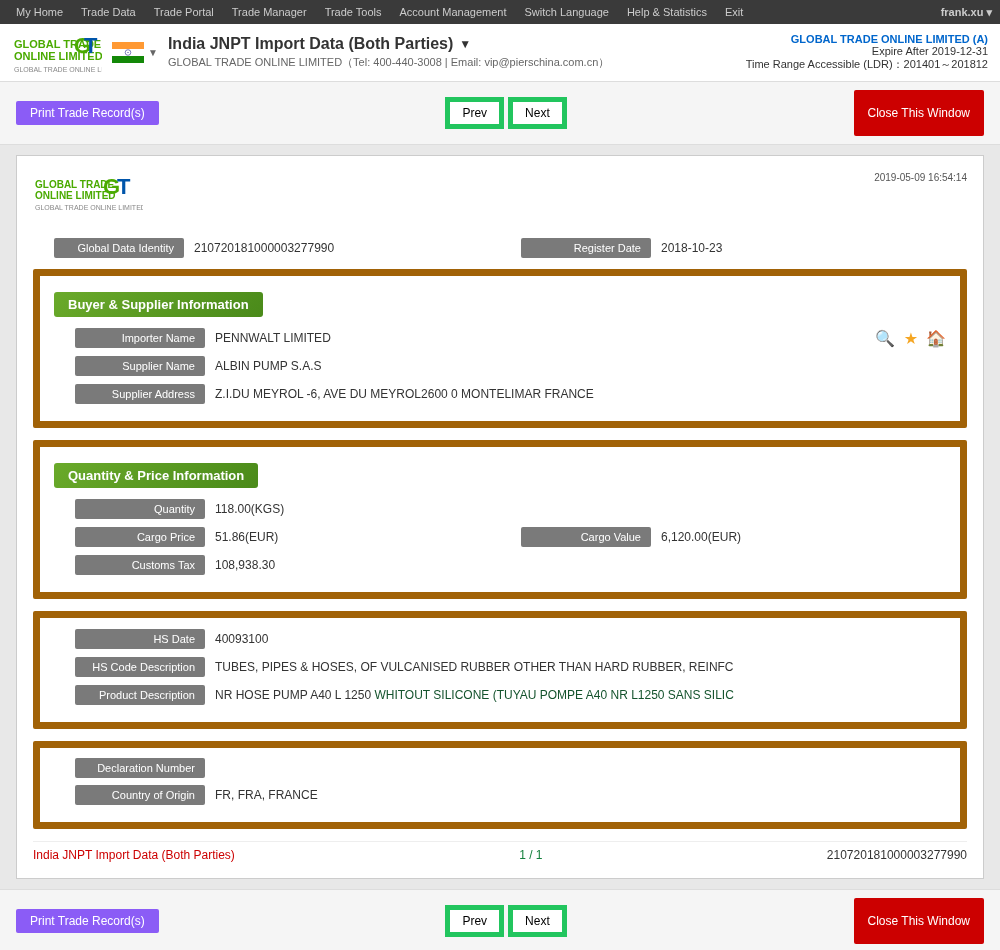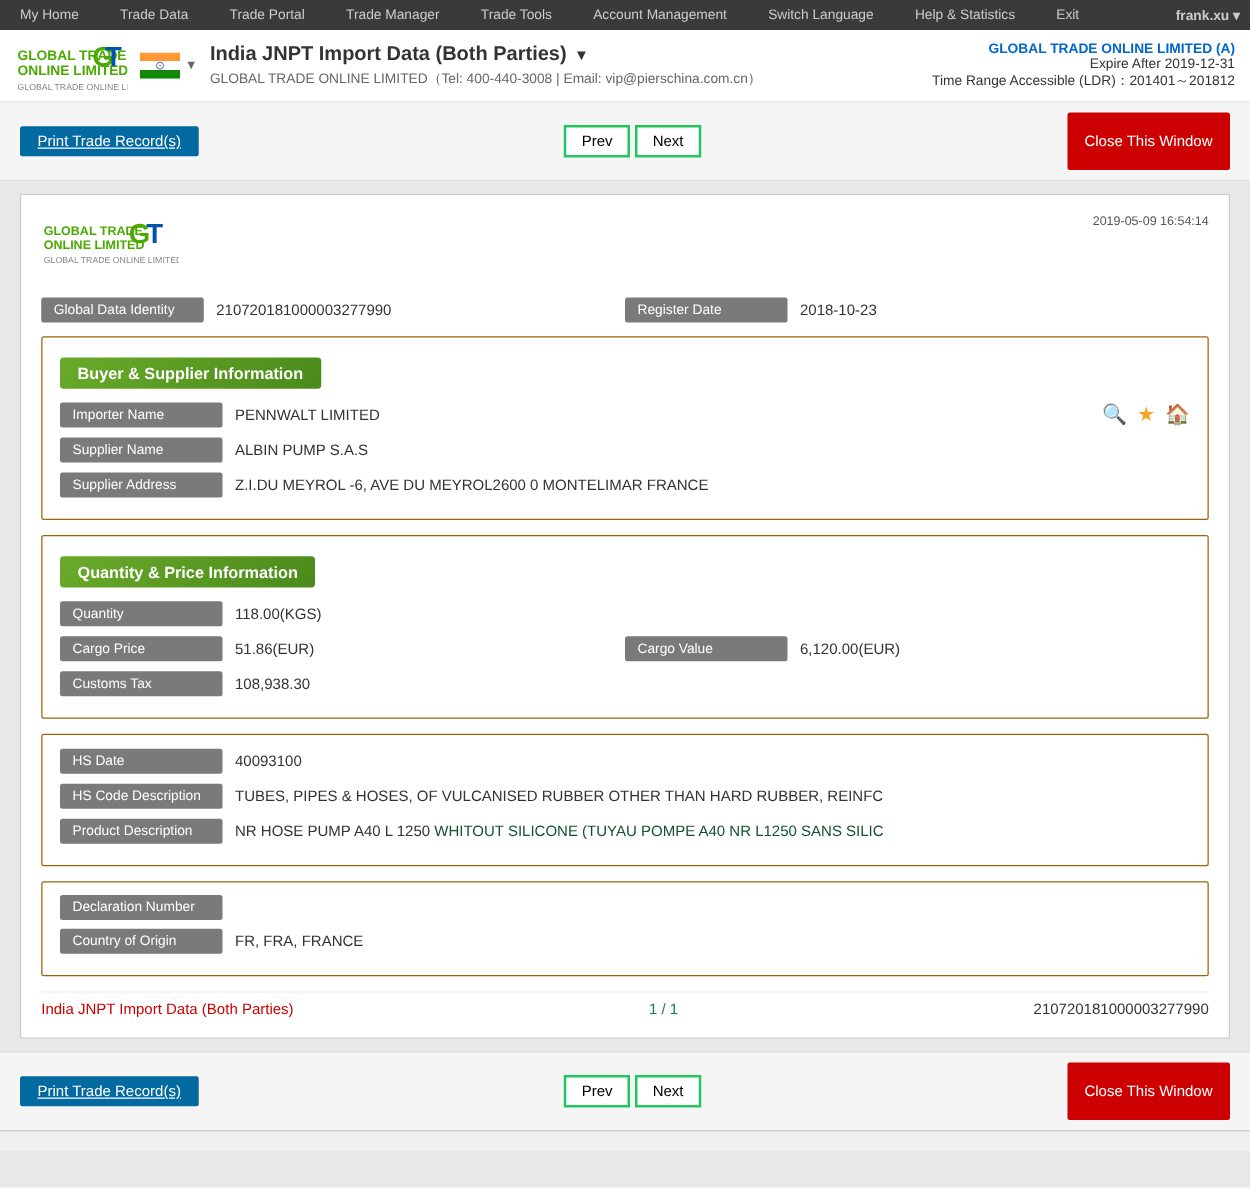--- a/index.html
+++ b/index.html
@@ -9,21 +9,21 @@
     .top-nav {
       background: #3a3a3a;
       color: #ccc;
       display: flex;
       align-items: center;
       justify-content: space-between;
       padding: 0 8px;
       height: 24px;
       font-size: 11px;
     }
-    .top-nav-left { display: flex; gap: 17px; justify-content: space-between; }
+    .top-nav-left { display: flex; gap: 2px; justify-content: space-between; }
     .top-nav-item {
       padding: 4px 8px;
       cursor: pointer;
       color: #ccc;
       white-space: nowrap;
     }
     .top-nav-right { color: #ccc; font-weight: bold; }
 
     
     .header {
@@ -54,32 +54,31 @@
     
     .action-bar {
       background: #f5f5f5;
       padding: 8px 16px;
       display: flex;
       align-items: center;
       justify-content: space-between;
       border-bottom: 1px solid #ddd;
     }
     .btn-print {
-      background: #0369a1;
+      background: #8b5cf6;
       color: #fff;
       border: none;
       padding: 5px 14px;
       cursor: pointer;
       font-size: 12px;
       border-radius: 2px;
-      text-decoration: underline;
     }
     .btn-nav {
       background: #fff;
-      border: 2px solid #22c55e;
+      border: 5px solid #22c55e;
       padding: 4px 12px;
       cursor: pointer;
       font-size: 12px;
       margin: 0 2px;
     }
     .btn-close {
       background: #cc0000;
       color: #fff;
       border: none;
       padding: 16px 14px;
@@ -110,24 +109,25 @@
     .data-row {
       display: flex;
       align-items: center;
       margin-bottom: 6px;
     }
     .data-label {
       background: #7a7a7a;
       color: #fff;
       padding: 4px 10px;
       min-width: 130px;
-      text-align: left;
+      text-align: right;
       font-size: 11px;
       border-radius: 2px;
       white-space: nowrap;
+      margin-left: 21px;
     }
     .data-value {
       padding: 4px 10px;
       font-size: 12px;
       color: #333;
       flex: 1;
     }
 
     
     .section-header {
@@ -135,21 +135,21 @@
       color: #fff;
       padding: 5px 14px;
       font-size: 13px;
       font-weight: bold;
       display: inline-block;
       border-radius: 3px;
       margin-bottom: 10px;
       margin-top: 6px;
     }
     .section-box {
-      border: 1px solid #a16207;
+      border: 7px solid #a16207;
       padding: 10px 14px;
       margin-bottom: 12px;
       border-radius: 2px;
     }
 
     
     .action-icons { display: flex; gap: 8px; align-items: center; }
     .icon-btn { cursor: pointer; font-size: 16px; }
 
     

